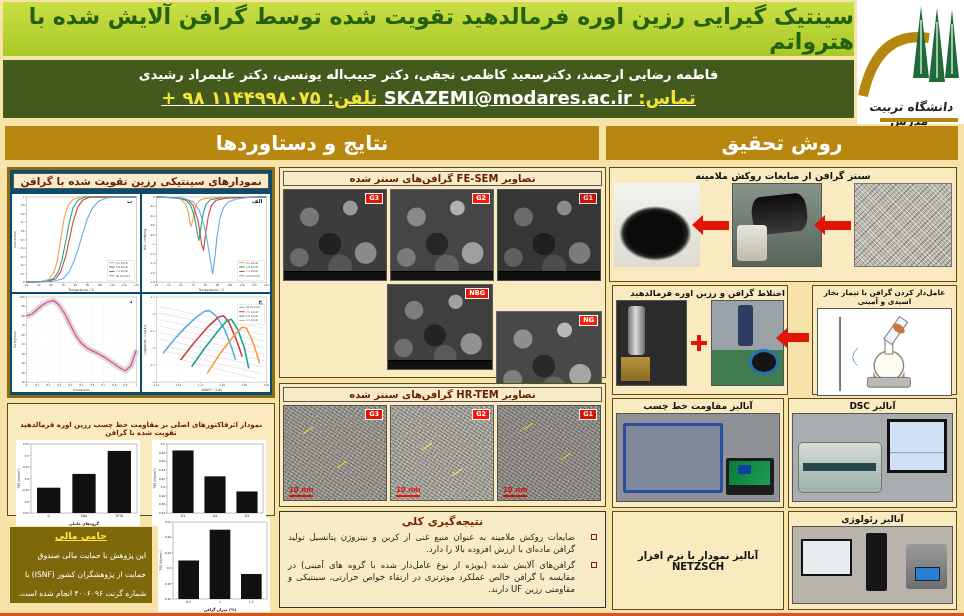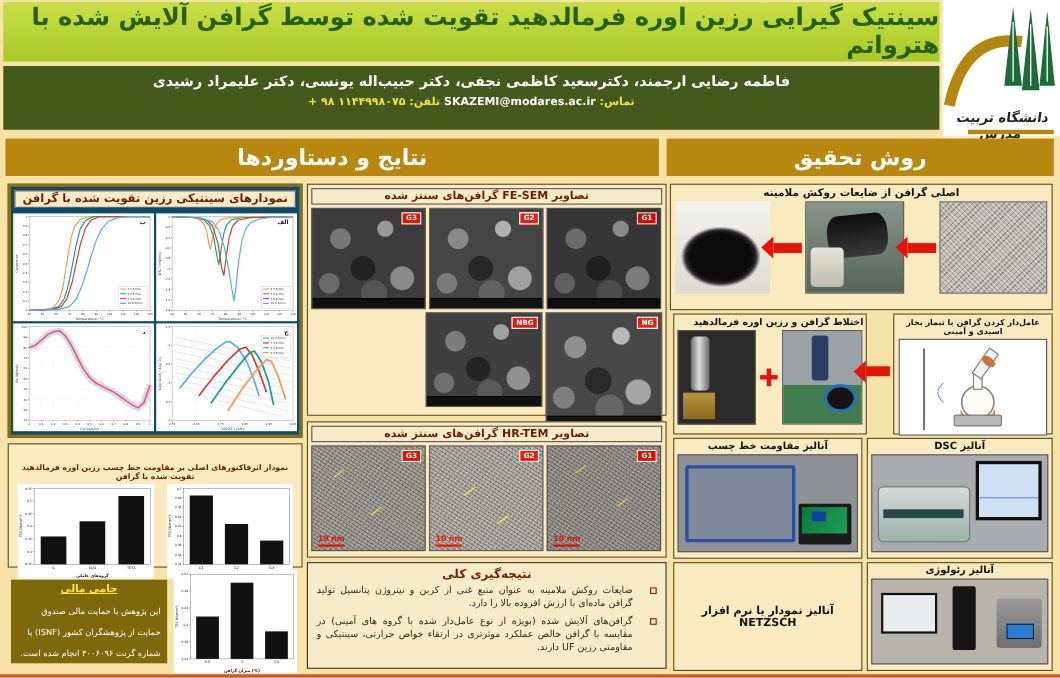--- a/index.html
+++ b/index.html
@@ -6,21 +6,21 @@
   #poster{position:relative;width:964px;height:616px;background:#f7e3a8;overflow:hidden;
     font-family:"DejaVu Sans",sans-serif;}
   #poster *{box-sizing:border-box;}
   
   .hdr{position:absolute;left:3px;top:2px;width:851px;height:54px;
     background:linear-gradient(#c9df45,#a9c927);display:flex;align-items:center;justify-content:center;}
   .hdr span{color:#256010;font-size:22px;font-weight:bold;}
   .authors{position:absolute;left:3px;top:60px;width:851px;height:58px;background:#44591c;
     color:#fff;text-align:center;padding-top:7px;}
   .a1{font-size:13px;font-weight:bold;}
-  .a2{font-size:10px;font-weight:bold;margin-top:5px;}
+  .a2{font-size:18px;font-weight:bold;margin-top:5px;text-decoration:underline;}
   .yl{color:#f0e43a;} .wh{color:#ffffff;}
   .logo{position:absolute;right:0;top:0;width:107px;height:124px;background:#fff;text-align:center;}
   .logo-cap{font-size:12px;color:#222;font-weight:bold;transform:skewX(-8deg);margin-top:-4px;}
   .logo-bar{position:absolute;bottom:2px;right:6px;width:78px;height:4px;background:#b5870e;}
   
   .sec{position:absolute;top:126px;height:34px;background:#b8870f;display:flex;align-items:center;justify-content:center;}
   .sec span{color:#fff;font-size:20px;font-weight:bold;}
   .sec.l{left:5px;width:594px;} .sec.r{left:606px;width:352px;}
   
   .panel{position:absolute;background:#f9eabf;border:1.5px solid #5a4a20;}
@@ -517,21 +517,21 @@
         <span class="badge">G2</span>
         </div>
       <div class="ph sem" style="width:104px;height:92px;filter:brightness(0.9);">
         <span class="badge">G1</span>
         </div>
     </div>
     <div class="rows" style="gap:3px;padding:3px 3px 0;justify-content:flex-end;">
       <div class="ph sem" style="width:106px;height:86px;filter:brightness(1.05);">
         <span class="badge">NBG</span>
         </div>
-      <div class="ph sem" style="width:106px;height:104px;filter:brightness(1.2);">
+      <div class="ph sem" style="width:106px;height:92px;filter:brightness(1.2);margin-top:27px;">
         <span class="badge">NG</span>
         </div>
     </div>
   </div>
 
   <div class="panel" style="left:279px;top:383px;width:327px;height:124px;">
     <div class="ptitle" dir="rtl" style="font-size:10px;">تصاویر HR-TEM گرافن‌های سنتز شده</div>
     <div class="rows" style="gap:3px;padding:0 3px;">
       <div class="ph tem" style="width:104px;height:96px;">
         <span class="badge">G3</span>
@@ -560,21 +560,21 @@
       <span class="sq"></span>
       <span>ضایعات روکش ملامینه به عنوان منبع غنی از کربن و نیتروژن پتانسیل تولید گرافن ماده‌ای با ارزش افزوده بالا را دارد.</span>
     </div>
     <div class="bullet">
       <span class="sq"></span>
       <span>گرافن‌های آلایش شده (بویژه از نوع عامل‌دار شده با گروه های آمینی) در مقایسه با گرافن خالص عملکرد موثرتری در ارتقاء خواص حرارتی، سینتیکی و مقاومتی رزین UF دارند.</span>
     </div>
   </div>
 
   <div class="panel" style="left:609px;top:167px;width:348px;height:115px;">
-    <div class="mtitle" dir="rtl" style="font-size:9.5px;">اصلی گرافن از ضایعات روکش ملامینه</div>
+    <div class="mtitle" dir="rtl" style="font-size:9.5px;">سنتز گرافن از ضایعات روکش ملامینه</div>
     <div class="rows" style="padding:1px 4px;gap:2px;">
       <div class="ph ph-black" style="width:88px;height:84px;border:none;"></div>
       <div class="arr"></div>
       <div class="ph ph-mach" style="width:92px;height:84px;"></div>
       <div class="arr"></div>
       <div class="ph ph-gray" style="width:100px;height:84px;"></div>
     </div>
   </div>
 
   <div class="panel" style="left:612px;top:285px;width:176px;height:110px;">

